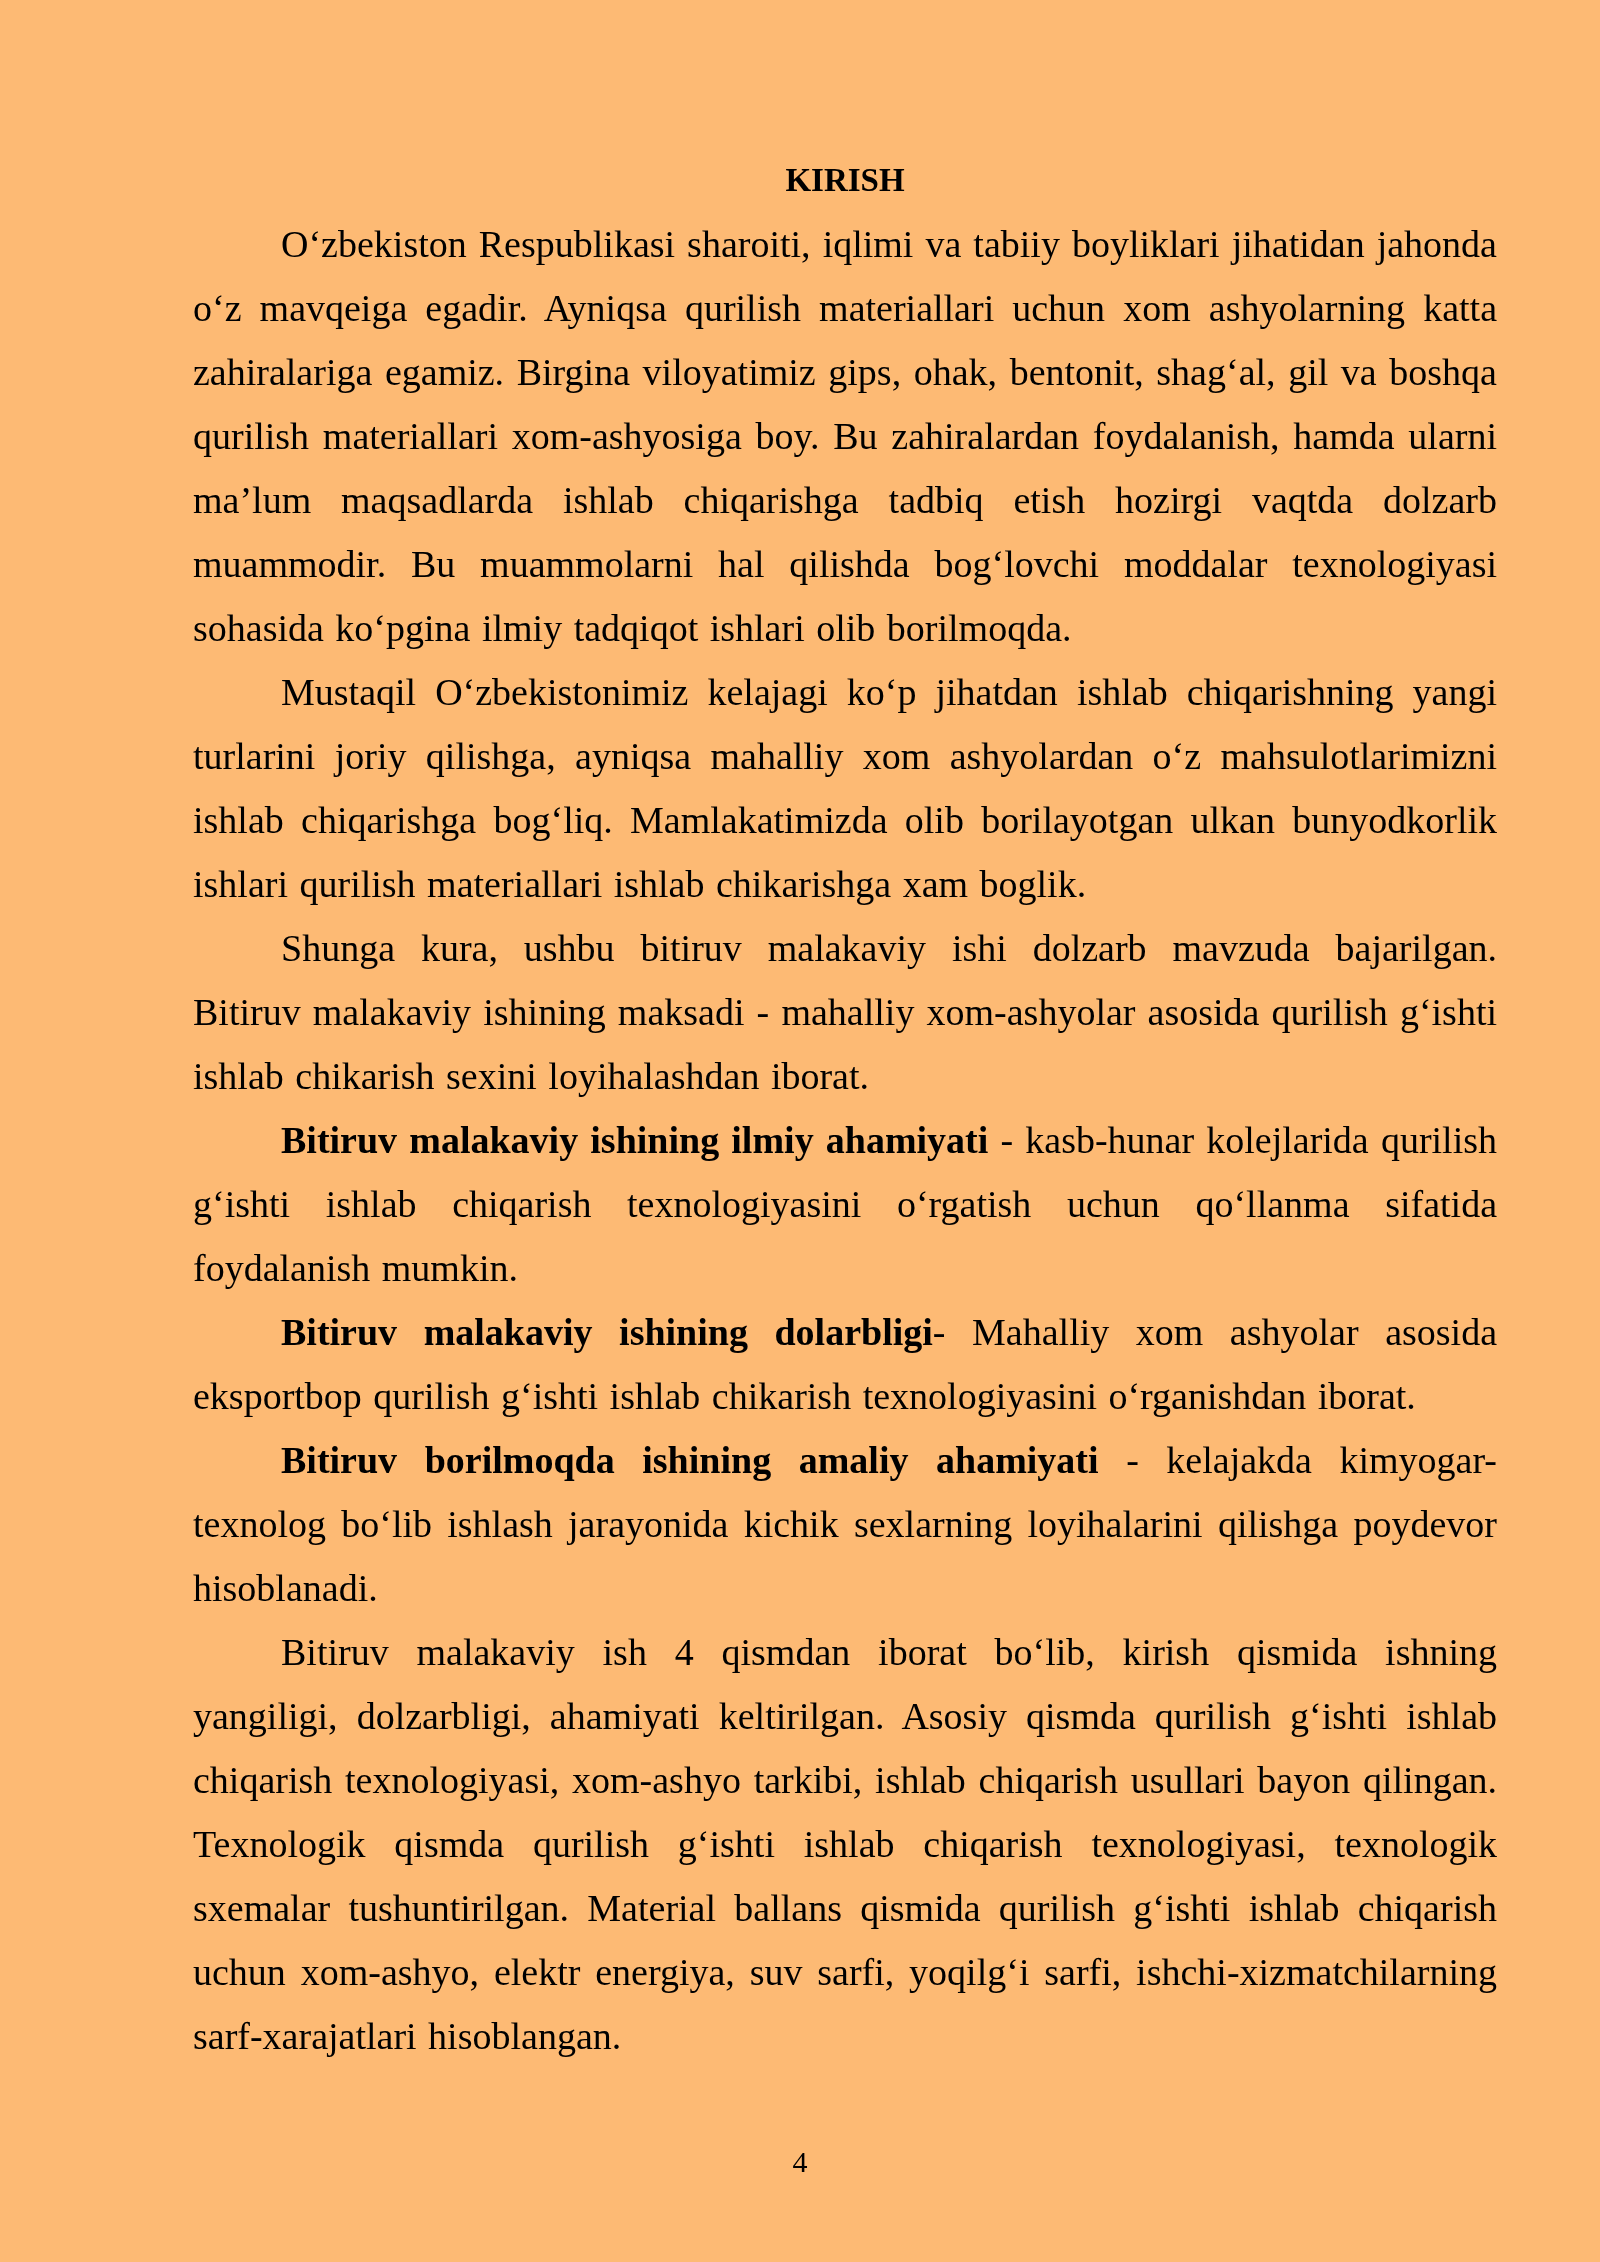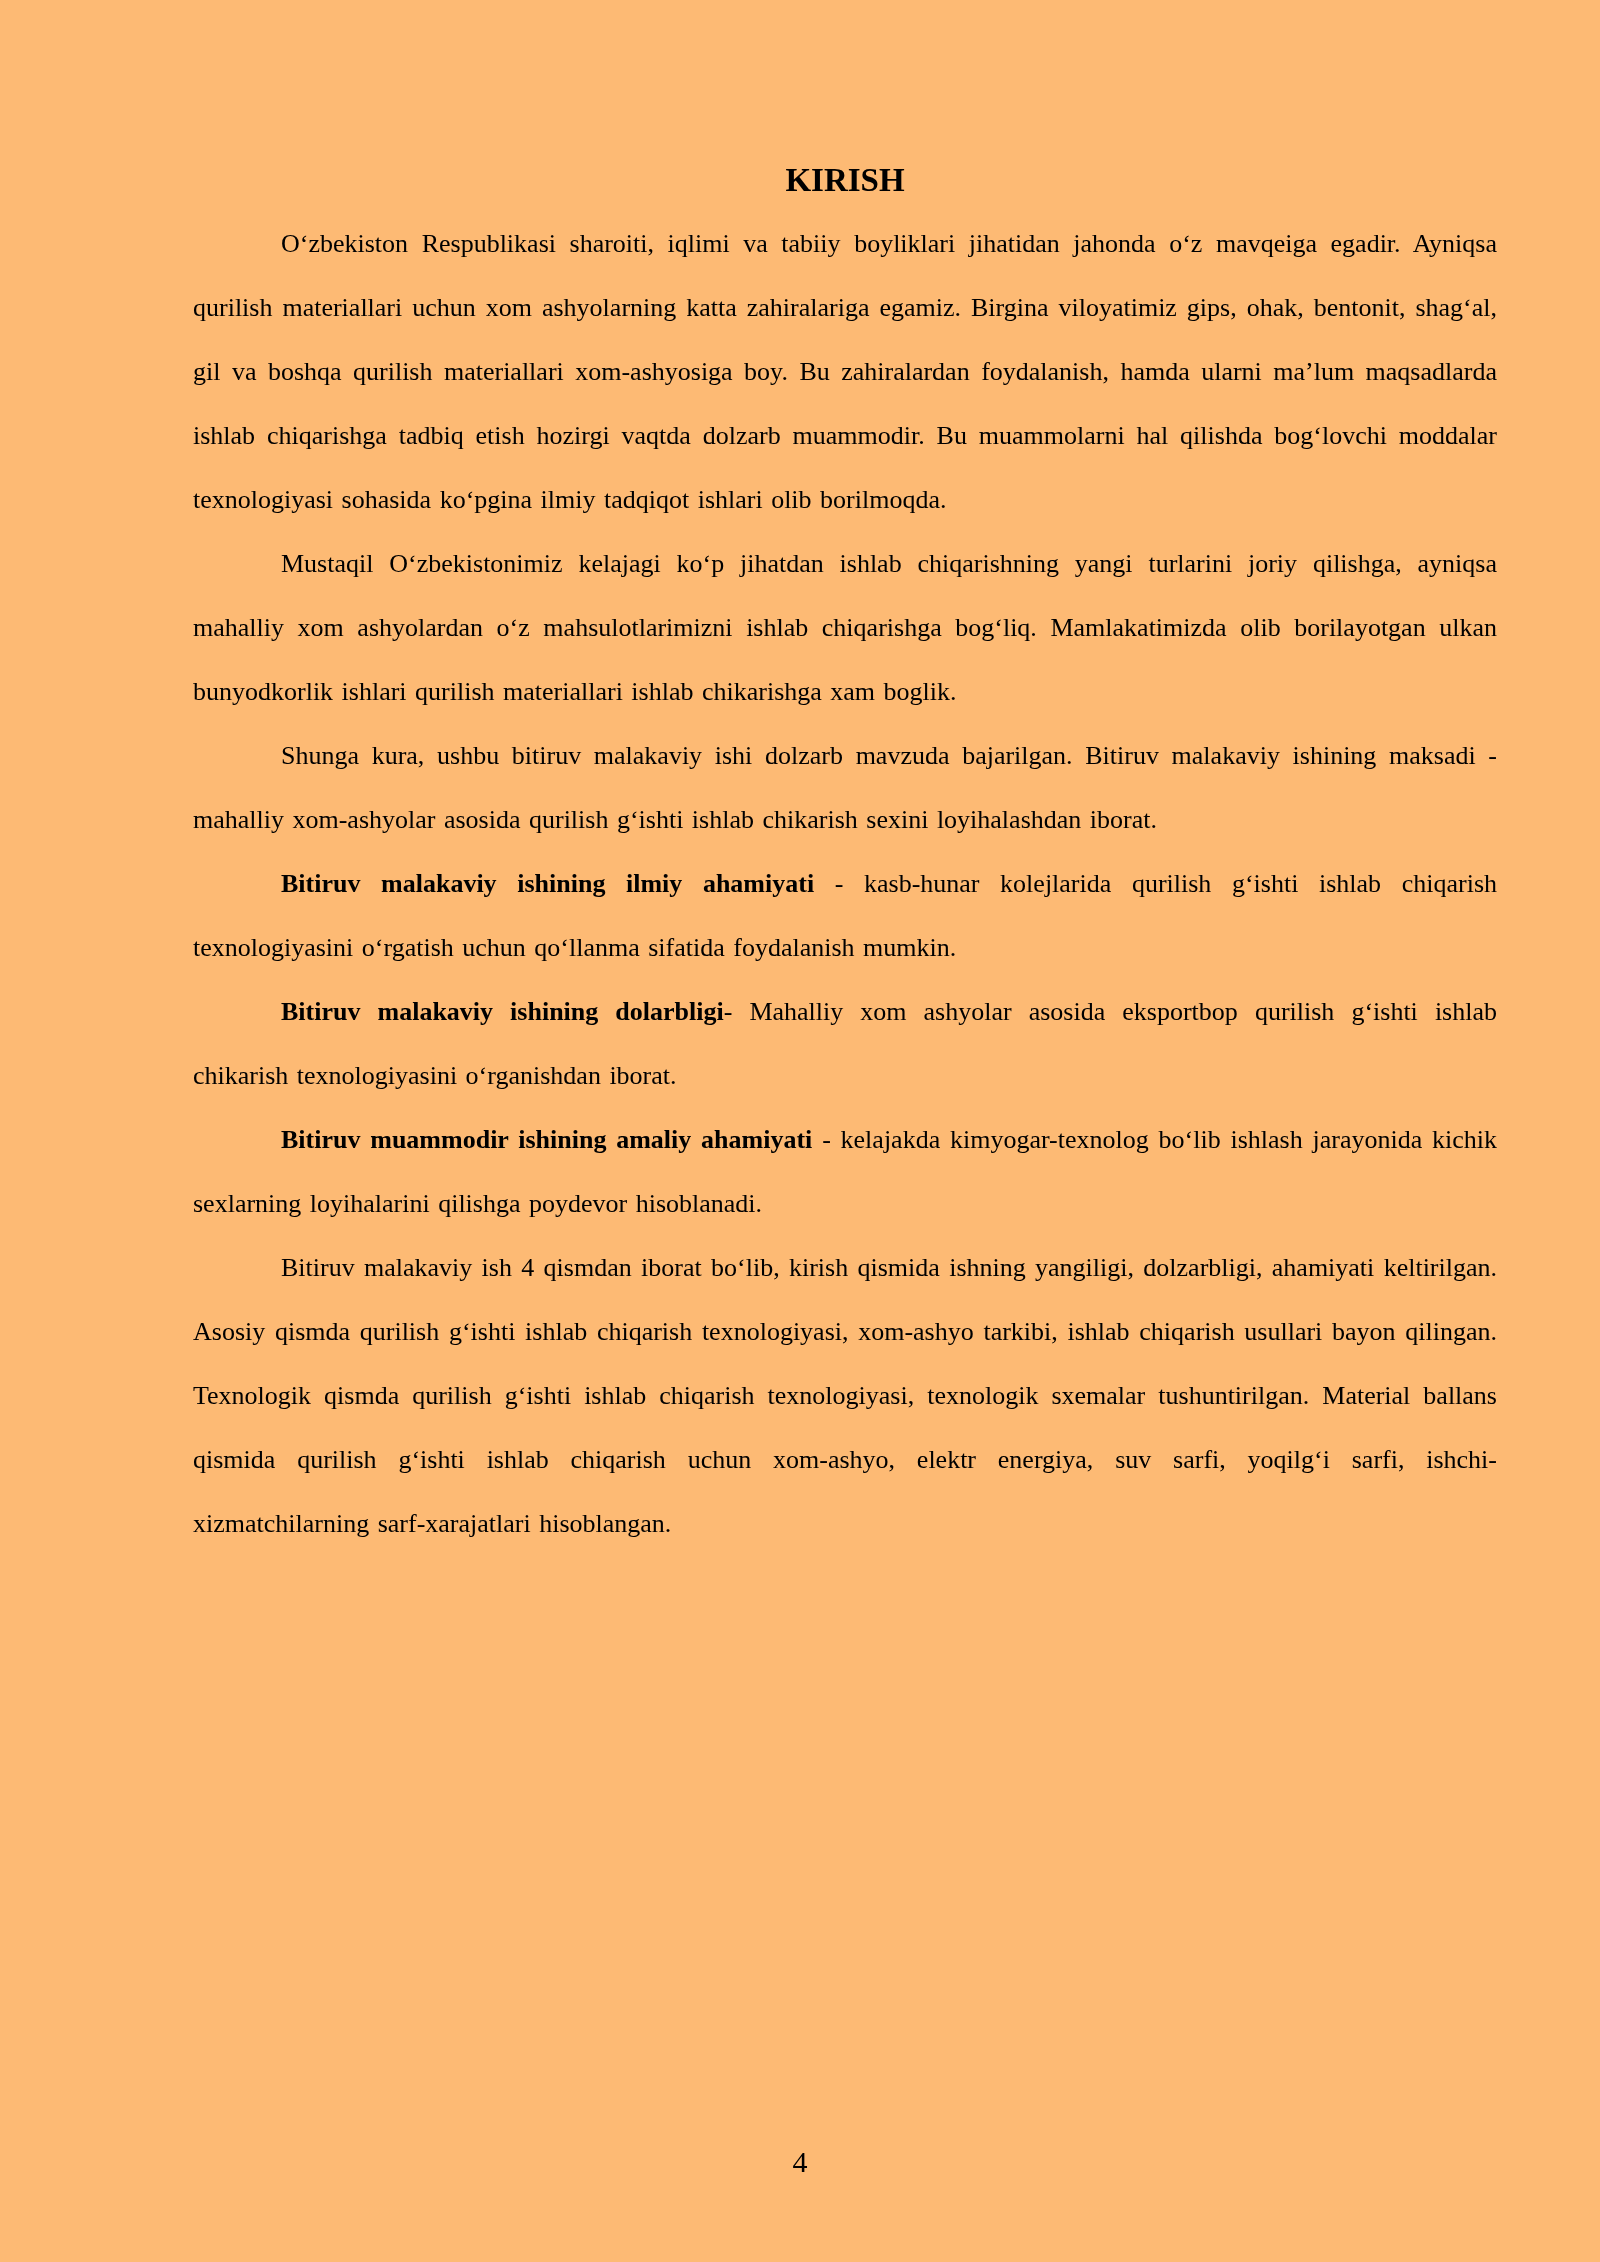--- a/index.html
+++ b/index.html
@@ -23,21 +23,21 @@
     top: 148px;
   }
   .doc-title {
     text-align: center;
     font-weight: bold;
     font-size: 33px;
     line-height: 64px;
     margin: 0;
   }
   .para {
-    font-size: 26px;
+    font-size: 38px;
     line-height: 64px;
     text-align: justify;
     text-indent: 88px;
     margin: 0;
     word-spacing: 2px;
   }
   .para strong {
     font-weight: bold;
   }
   .page-number {
@@ -61,20 +61,20 @@
     <p class="para">Oʻzbekiston Respublikasi sharoiti, iqlimi va tabiiy boyliklari jihatidan jahonda oʻz mavqeiga egadir. Ayniqsa qurilish materiallari uchun xom ashyolarning katta zahiralariga egamiz. Birgina viloyatimiz gips, ohak, bentonit, shagʻal, gil va boshqa qurilish materiallari xom-ashyosiga boy. Bu zahiralardan foydalanish, hamda ularni ma’lum maqsadlarda ishlab chiqarishga tadbiq etish hozirgi vaqtda dolzarb muammodir. Bu muammolarni hal qilishda bogʻlovchi moddalar texnologiyasi sohasida koʻpgina ilmiy tadqiqot ishlari olib borilmoqda.</p>
 
     <p class="para">Mustaqil Oʻzbekistonimiz kelajagi koʻp jihatdan ishlab chiqarishning yangi turlarini joriy qilishga, ayniqsa mahalliy xom ashyolardan oʻz mahsulotlarimizni ishlab chiqarishga bogʻliq. Mamlakatimizda olib borilayotgan ulkan bunyodkorlik ishlari qurilish materiallari ishlab chikarishga xam boglik.</p>
 
     <p class="para">Shunga kura, ushbu bitiruv malakaviy ishi dolzarb mavzuda bajarilgan. Bitiruv malakaviy ishining maksadi - mahalliy xom-ashyolar asosida qurilish gʻishti ishlab chikarish sexini loyihalashdan iborat.</p>
 
     <p class="para"><strong>Bitiruv malakaviy ishining ilmiy ahamiyati</strong><span> - kasb-hunar kolejlarida qurilish gʻishti ishlab chiqarish texnologiyasini oʻrgatish uchun qoʻllanma sifatida foydalanish mumkin.</span></p>
 
     <p class="para"><strong>Bitiruv malakaviy ishining dolarbligi</strong><span>- Mahalliy xom ashyolar asosida eksportbop qurilish gʻishti ishlab chikarish texnologiyasini oʻrganishdan iborat.</span></p>
 
-    <p class="para"><strong>Bitiruv muammodir ishining amaliy ahamiyati</strong><span> - kelajakda kimyogar-texnolog boʻlib ishlash jarayonida kichik sexlarning loyihalarini qilishga poydevor hisoblanadi.</span></p>
+    <p class="para"><strong>Bitiruv borilmoqda ishining amaliy ahamiyati</strong><span> - kelajakda kimyogar-texnolog boʻlib ishlash jarayonida kichik sexlarning loyihalarini qilishga poydevor hisoblanadi.</span></p>
 
     <p class="para">Bitiruv malakaviy ish 4 qismdan iborat boʻlib, kirish qismida ishning yangiligi, dolzarbligi, ahamiyati keltirilgan. Asosiy qismda qurilish gʻishti ishlab chiqarish texnologiyasi, xom-ashyo tarkibi, ishlab chiqarish usullari bayon qilingan. Texnologik qismda qurilish gʻishti ishlab chiqarish texnologiyasi, texnologik sxemalar tushuntirilgan. Material ballans qismida qurilish gʻishti ishlab chiqarish uchun xom-ashyo, elektr energiya, suv sarfi, yoqilgʻi sarfi, ishchi-xizmatchilarning sarf-xarajatlari hisoblangan.</p>
 
   </div>
 
   <div class="page-number">4</div>
 </div>
 
 </body></html>

